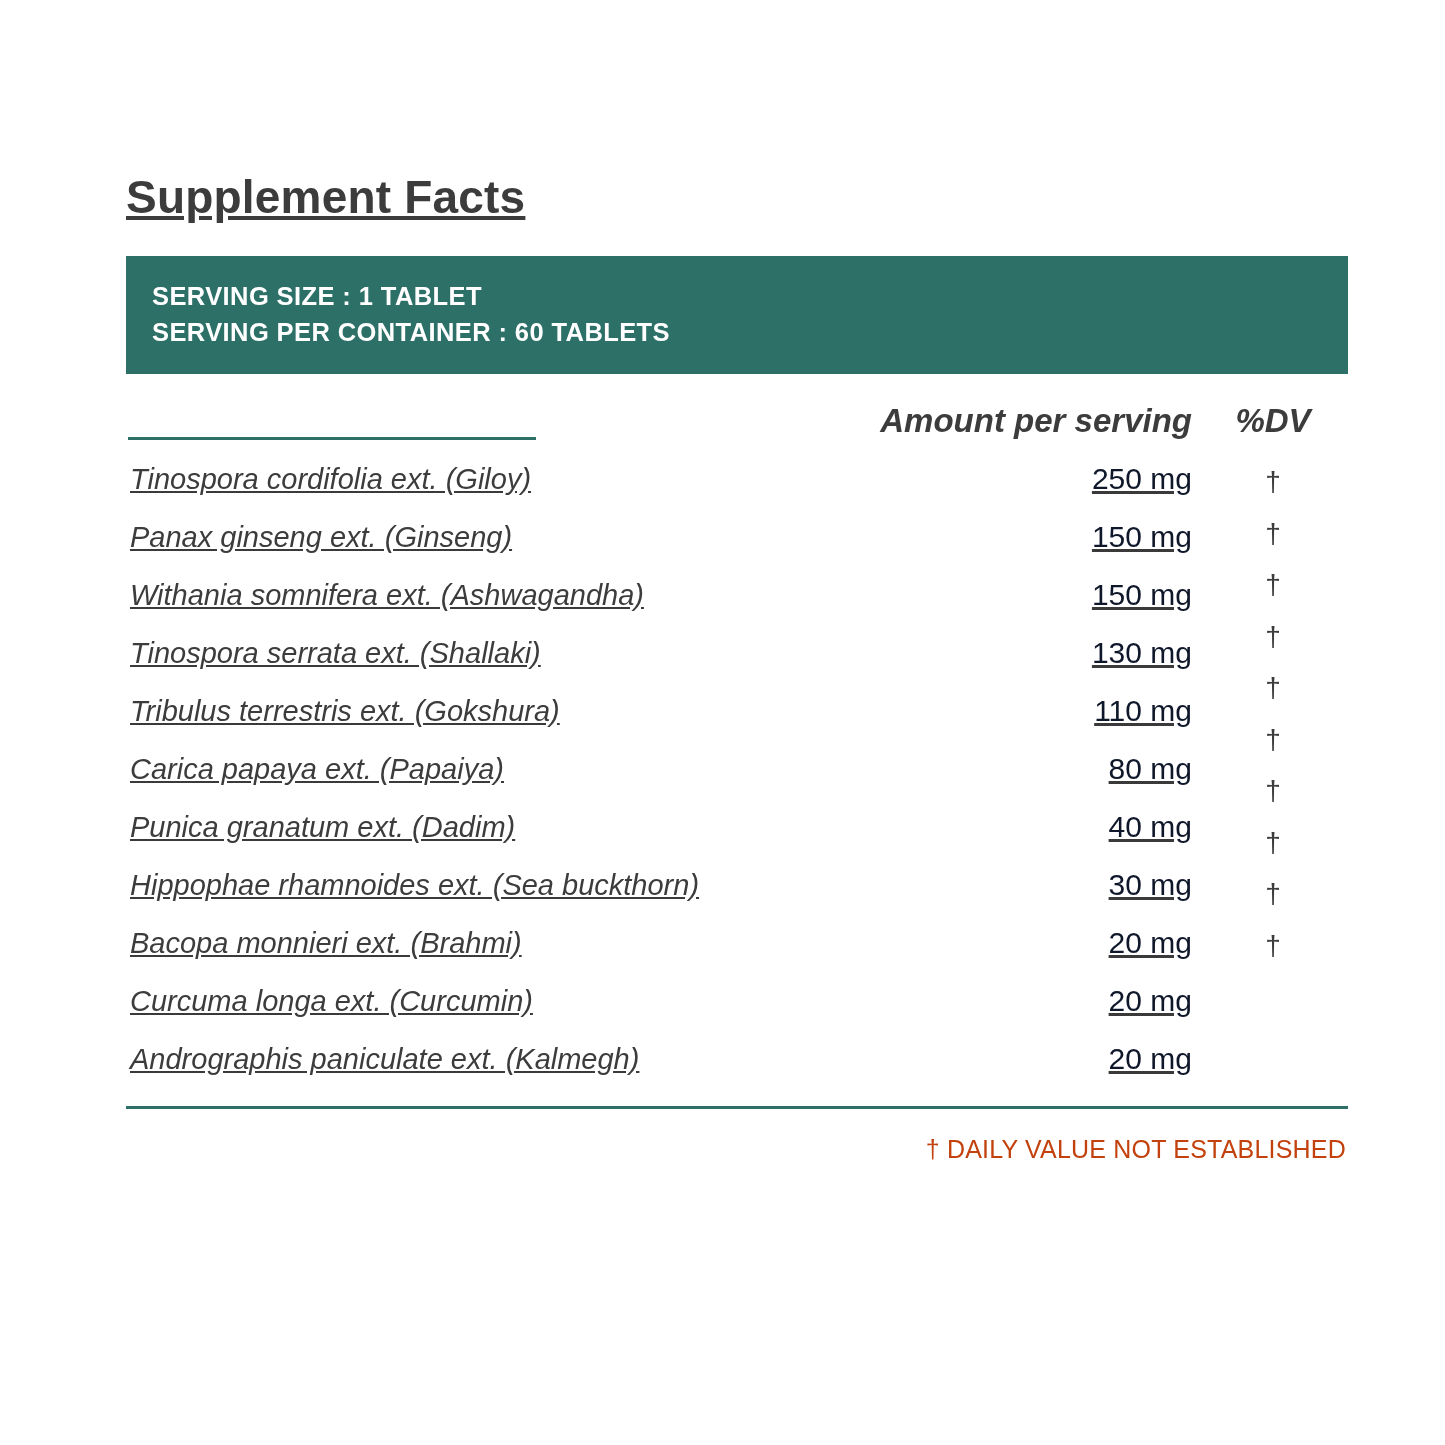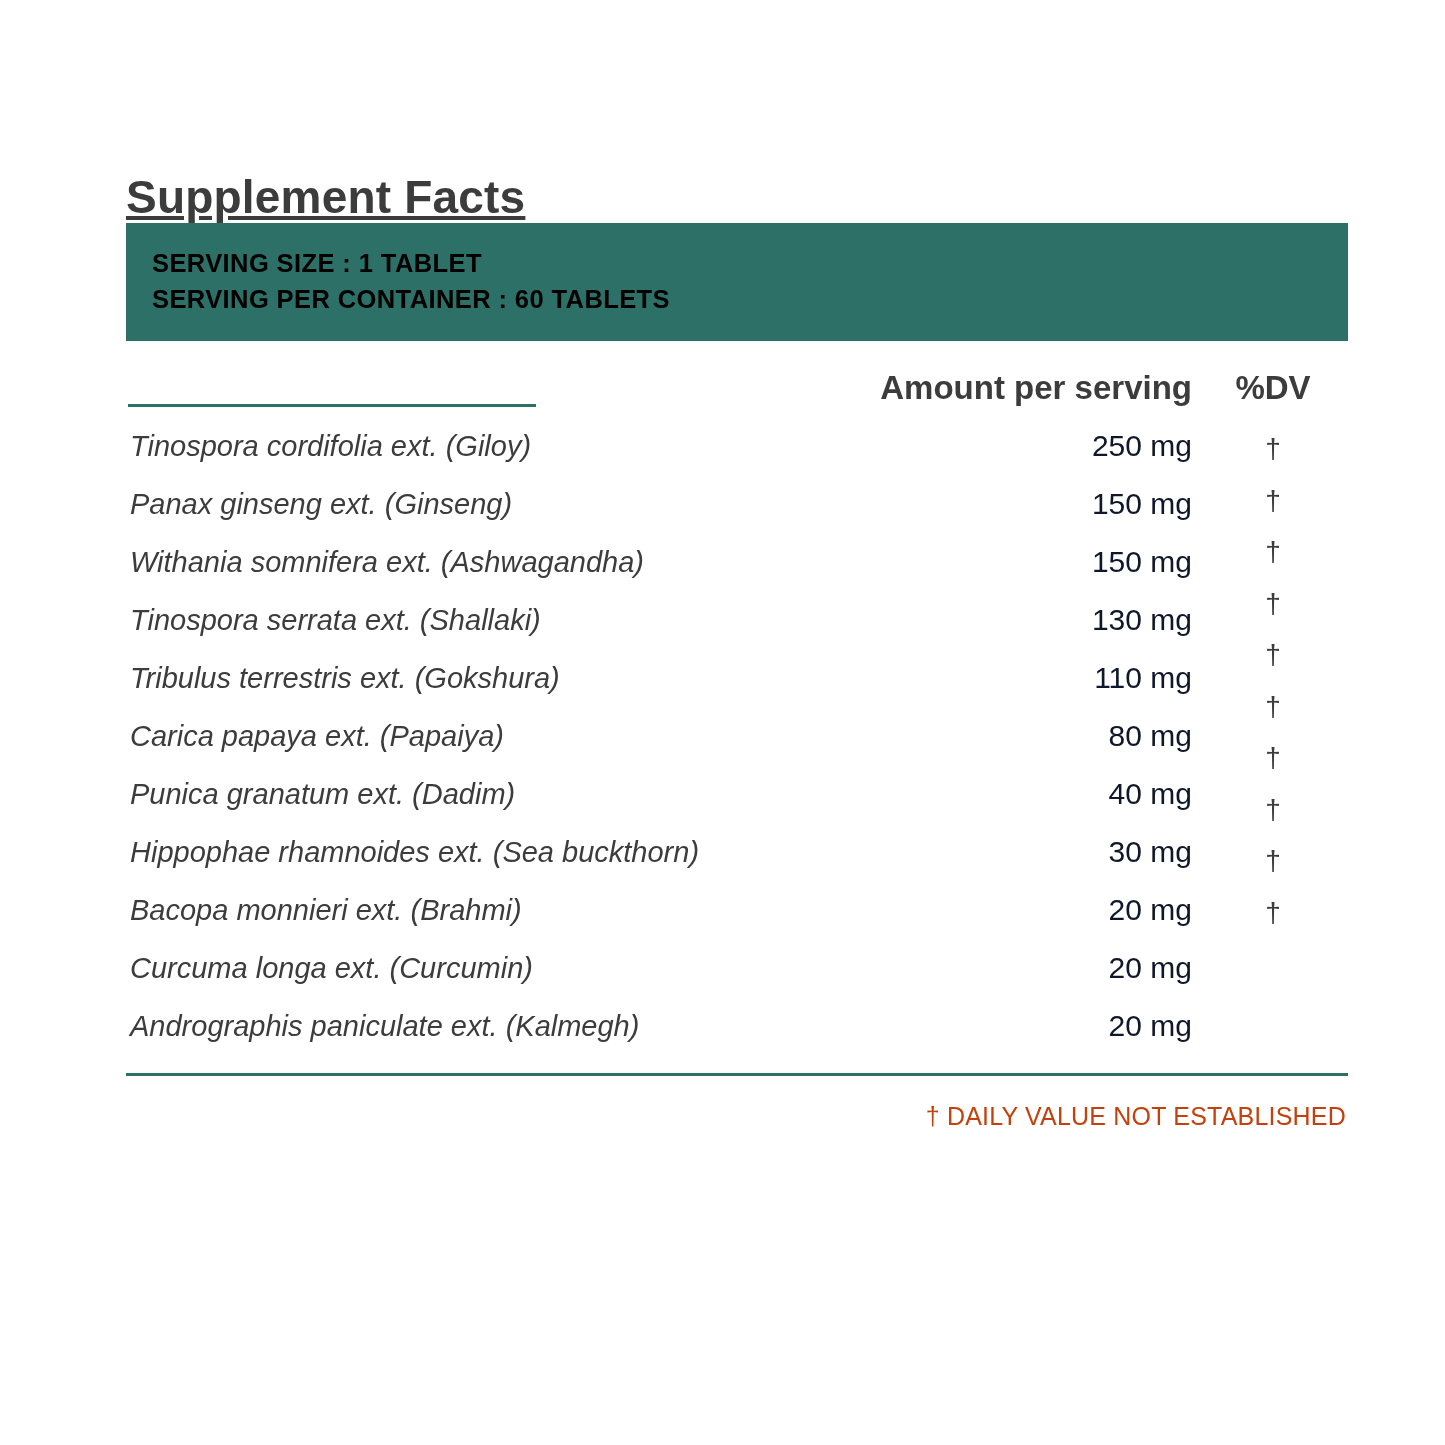--- a/index.html
+++ b/index.html
@@ -29,39 +29,41 @@
     letter-spacing: 0.2px;
     margin-top: 172px;
     margin-bottom: 0;
     line-height: 1.1;
     text-decoration: underline;
   }
 
   
   .serving-band {
     background: #2d7068;
-    color: #000000;
+    color: #ffffff;
+    margin-top: 33px;
     padding: 22px 0 24px 0;
   }
   .serving-line {
     font-size: 25.5px;
     font-weight: bold;
     letter-spacing: 0.4px;
     padding-left: 26px;
     line-height: 1.42;
     text-transform: uppercase;
     white-space: nowrap;
   }
 
   
   .table-head {
     display: flex;
     align-items: flex-end;
     margin-top: 28px;
     padding-bottom: 4px;
+    font-style: italic;
   }
   .head-rule-cell {
     width: 660px;
     padding-left: 2px;
     display: flex;
     align-items: center;
   }
   .head-rule {
     width: 408px;
     height: 3px;
@@ -87,20 +89,21 @@
 
   
   .rows {
     margin-top: 18px;
     position: relative;
   }
   .row {
     display: flex;
     align-items: baseline;
     height: 58px;
+    text-decoration: underline;
   }
   .ing-name {
     width: 660px;
     font-size: 29px;
     font-style: italic;
     color: #3c3c3c;
     padding-left: 4px;
     white-space: nowrap;
   }
   .ing-amount {

